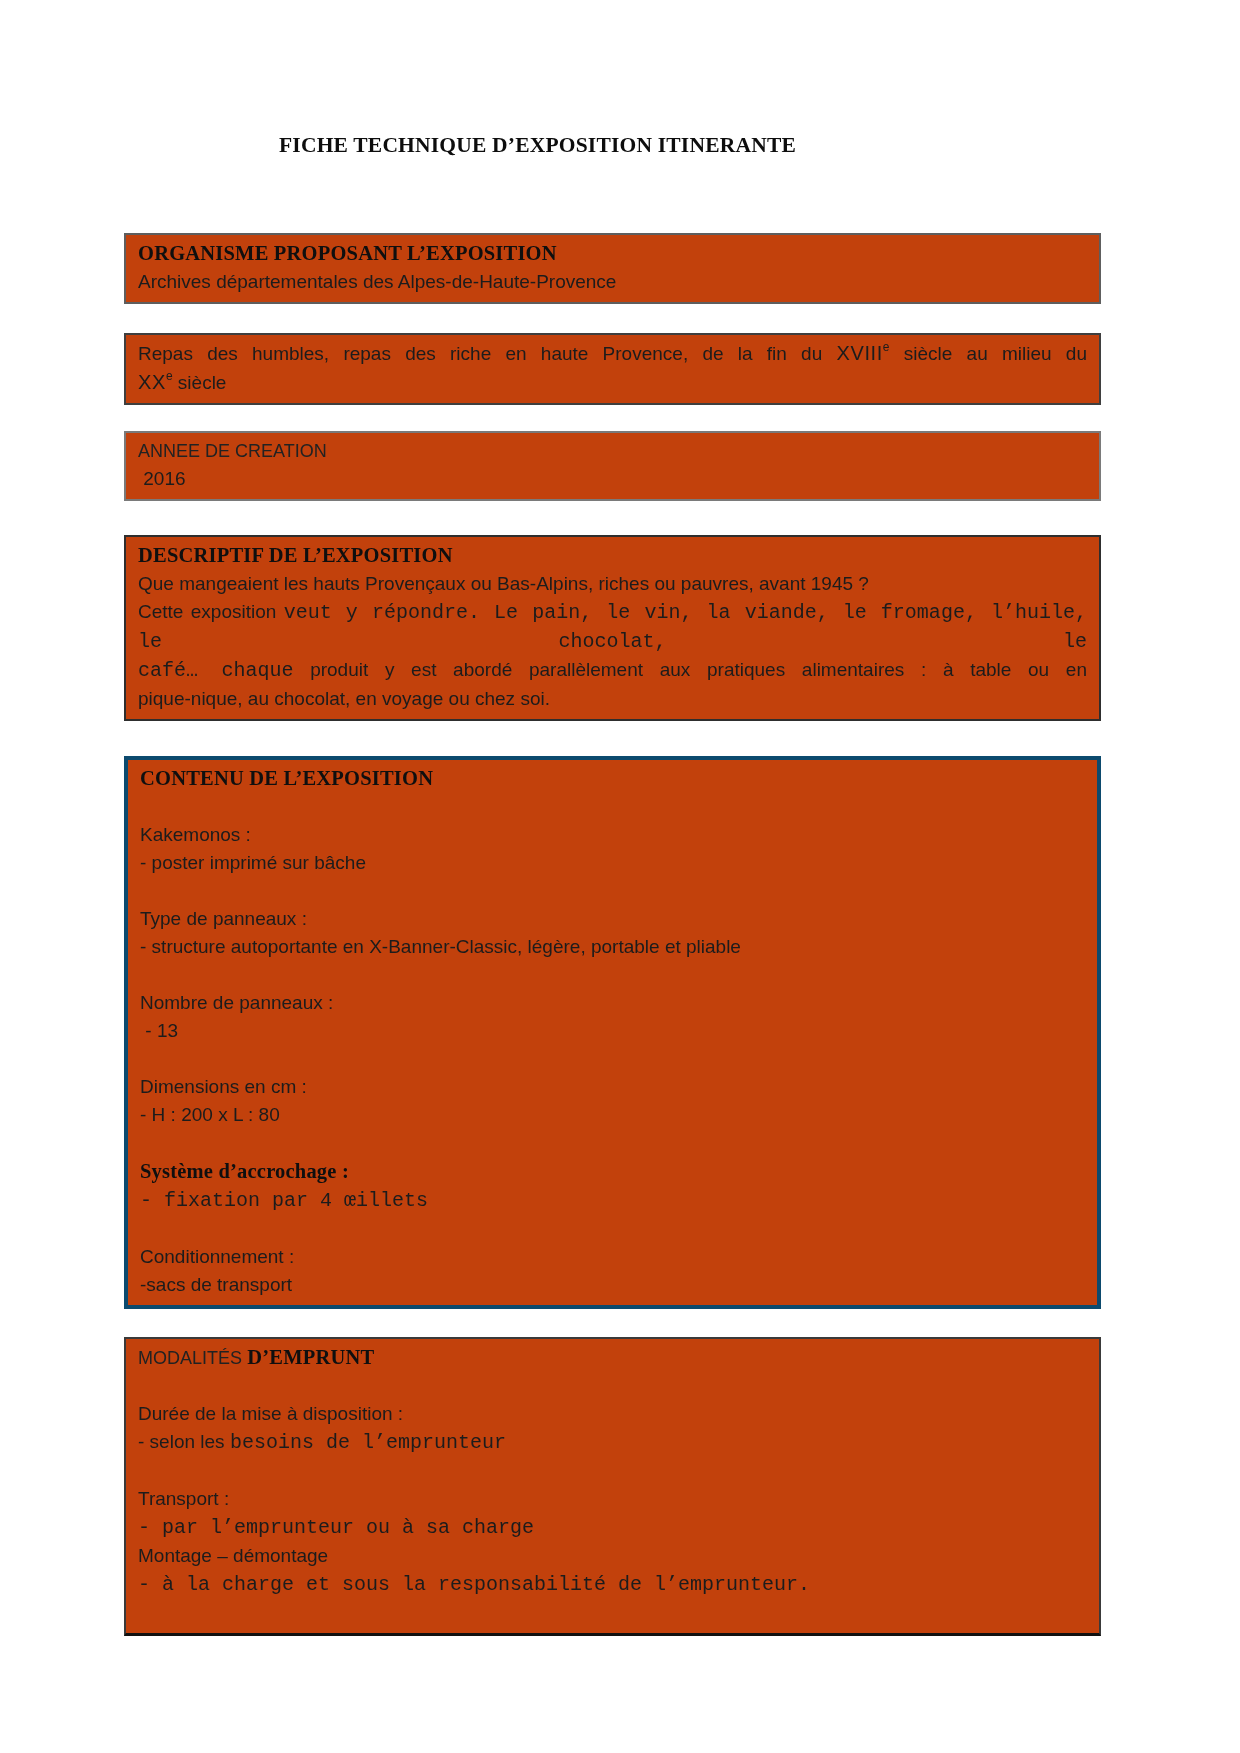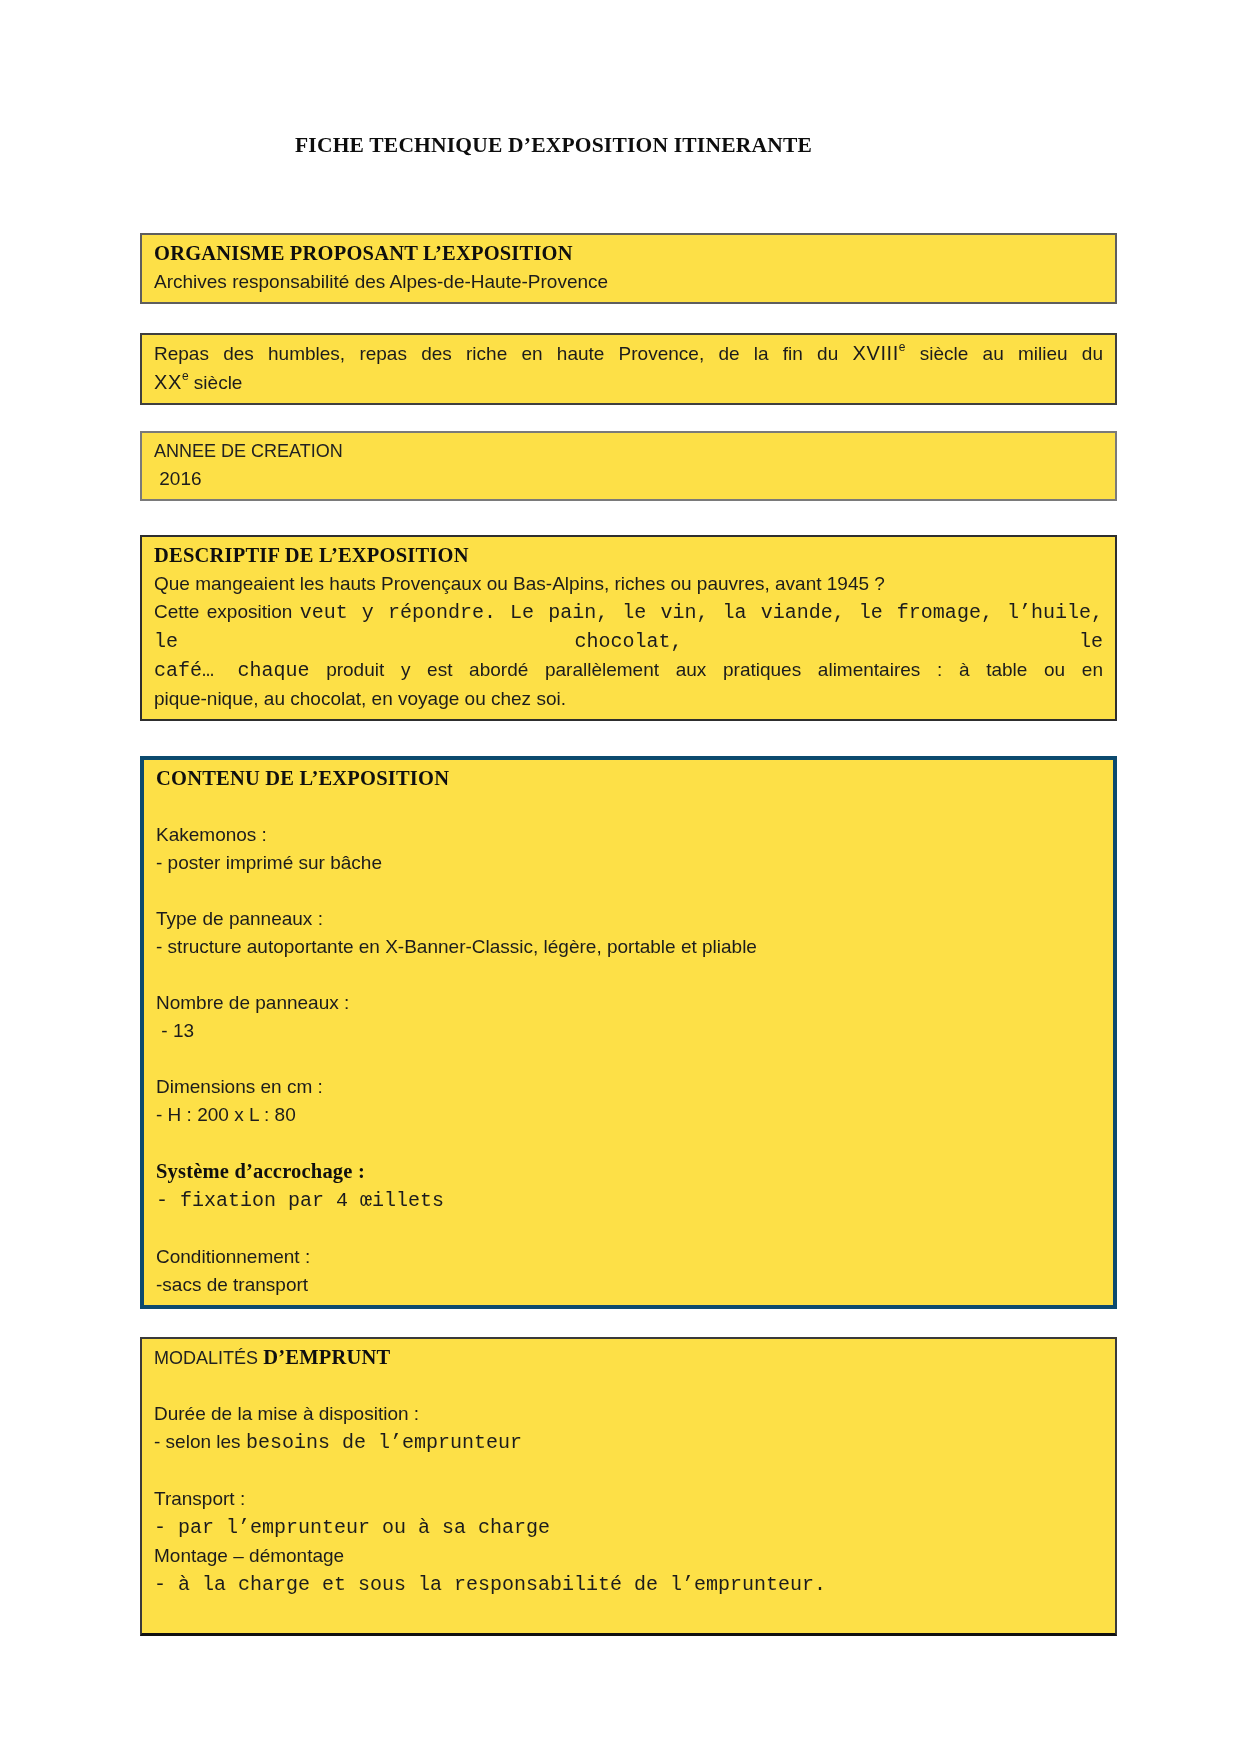--- a/index.html
+++ b/index.html
@@ -1,28 +1,28 @@
 <!DOCTYPE html>
 <html><head>
 <meta charset="utf-8">
 <style>
   html,body{margin:0;padding:0;background:#ffffff;}
   body{
     width:1240px;height:1753px;
     font-family:"Liberation Sans",sans-serif;
     color:#1c1c1c;position:relative;overflow:hidden;
   }
-  .page{position:absolute;left:140px;top:0;width:977px;}
+  .page{position:absolute;left:124px;top:0;width:977px;}
   .doc-title{
     margin-top:133px;height:32px;
     text-align:center;padding-right:150px;
     font-family:"Liberation Serif",serif;font-weight:bold;
     font-size:21.5px;letter-spacing:0.2px;color:#0d0d0d;
   }
-  .box{box-sizing:border-box;width:977px;padding:4px 12px 6px 12px;background:#fde047;}
+  .box{box-sizing:border-box;width:977px;padding:4px 12px 6px 12px;background:#c2410c;}
   .box-organisme{margin-top:68px;border:2px solid #5e5e5e;}
   .box-titre{margin-top:29px;border:2px solid #3f3f3f;}
   .box-annee{margin-top:26px;border:2px solid #7a7a7a;}
   .box-descriptif{margin-top:34px;border:2px solid #2e2e2e;}
   .box-contenu{margin-top:35px;border:4px solid #0c4a6e;}
   .box-modalites{margin-top:28px;border:2px solid #3a3a3a;border-bottom-width:3px;border-bottom-color:#111;}
   .line{line-height:28px;min-height:28px;font-size:19px;color:#1c1c1c;}
   .stretch{text-align:justify;text-align-last:justify;}
   .h-serif{font-family:"Liberation Serif",serif;font-weight:bold;font-size:20.5px;color:#0f0f0f;letter-spacing:0.2px;}
   .h-sans{font-size:18px;color:#222;}
@@ -32,21 +32,21 @@
 </style>
 </head>
 <body>
 
 <div class="page">
 
   <div class="doc-title">FICHE TECHNIQUE D’EXPOSITION ITINERANTE</div>
 
   <div class="box box-organisme">
     <div class="line"><span class="h-serif">ORGANISME PROPOSANT L’EXPOSITION</span></div>
-    <div class="line"><span>Archives responsabilité des Alpes-de-Haute-Provence</span></div>
+    <div class="line"><span>Archives départementales des Alpes-de-Haute-Provence</span></div>
   </div>
 
   <div class="box box-titre">
     <div class="line stretch">
       <span>Repas des humbles, repas des riche en haute Provence, de la fin du</span>
       <span class="roman">XVIII</span><sup class="e">e</sup>
       <span>siècle au milieu du</span>
     </div>
     <div class="line">
       <span class="roman">XX</span><sup class="e">e</sup>

